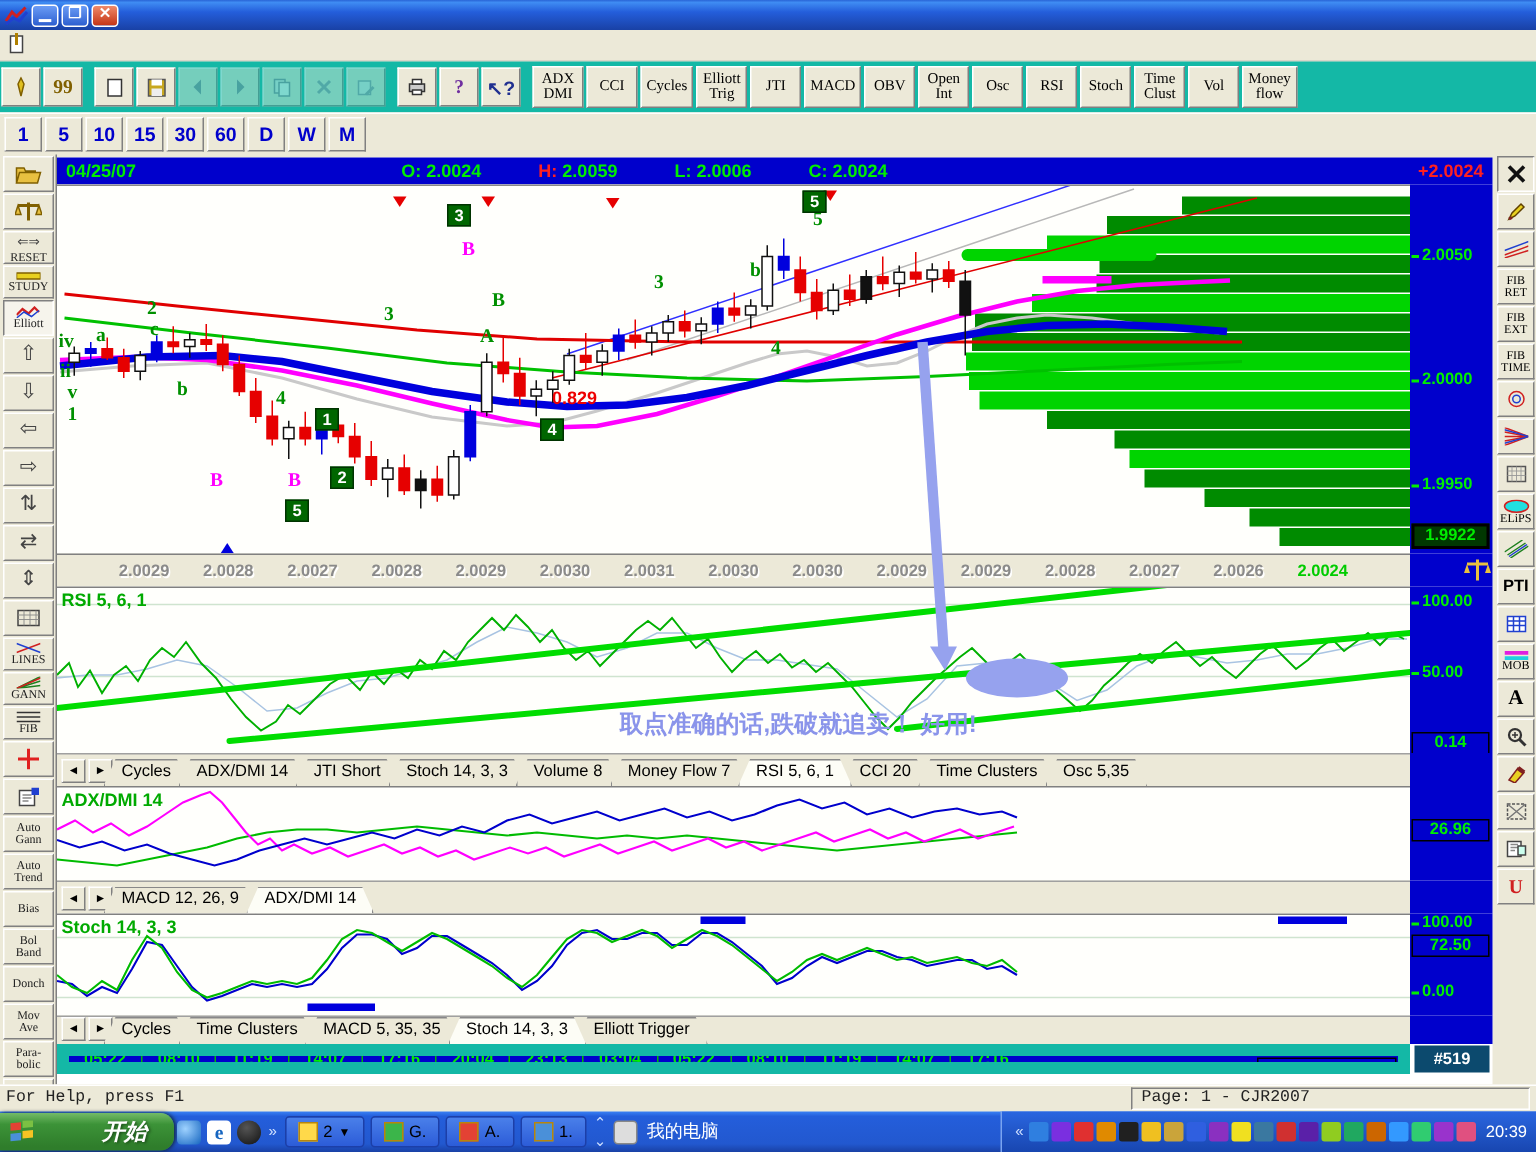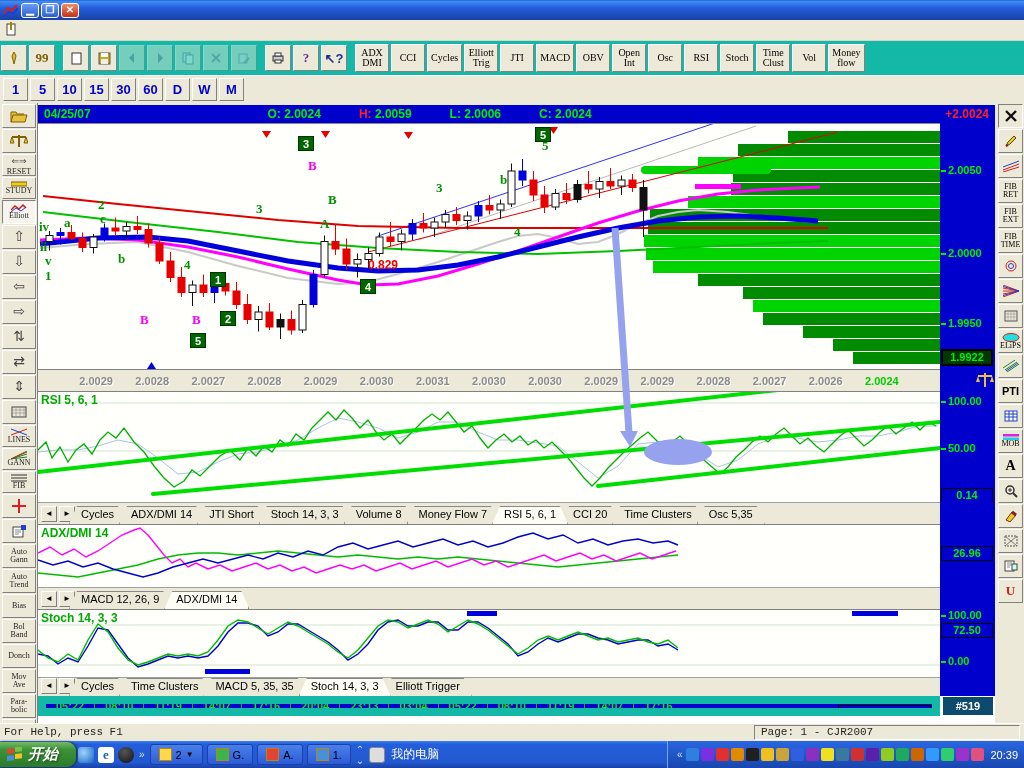--- a/index.html
+++ b/index.html
@@ -83,21 +83,21 @@
   #annotation-text { position:absolute; left:375px; top:368px; width:390px; color:#8a94ea; font-size:16px; font-weight:bold; z-index:41; pointer-events:none; }
   
   #statusbar { position:absolute; left:0; top:723px; width:1024px; height:18px; background:#ece9d8; border-top:1px solid #fff; font-size:11px; color:#222; }
   #statusbar .help { position:absolute; left:4px; top:2px; font-family:"Liberation Mono",monospace; font-size:11px; }
   #pagefield { position:absolute; right:4px; top:1px; width:266px; height:15px; border:1px solid; border-color:#808080 #fff #fff #808080;
     font-size:11px; padding-left:6px; font-family:"Liberation Mono",monospace; }
   #taskbar { position:absolute; left:0; top:741px; width:1024px; height:27px;
     background:linear-gradient(180deg,#3a81f3 0%,#245edb 12%,#2258cf 80%,#1941a5 100%); display:flex; align-items:center; color:#fff; }
   #startbtn { height:25px; margin:1px 0; padding:0 18px 0 6px; border-radius:0 9px 9px 0;
     background:linear-gradient(180deg,#74bb68 0%,#3c9338 30%,#2f7d2b 90%); display:flex; align-items:center;
-    font-size:15px; font-weight:bold; font-style:italic; color:#fff; text-shadow:1px 1px 2px #1a4a18; box-shadow:1px 0 3px #123; }
+    font-size:15px; font-weight:bold; font-style:italic; color:#fff; text-shadow:1px 1px 2px #1a4a18; box-shadow:1px 0 3px #123;gap:40px; }
   .qlico { width:16px; height:16px; border-radius:3px; margin:0 2px; display:inline-block; }
   .taskbtn { height:21px; margin:0 2px; padding:0 8px; background:linear-gradient(180deg,#4a80ea,#2c5cd8); border:1px solid #1c3fa8;
     border-radius:3px; font-size:11px; display:flex; align-items:center; gap:4px; }
   .taskbtn .mini { width:13px; height:13px; background:#ffd94a; border:1px solid #b8860b; display:inline-block; }
   .chev { color:#cfe0ff; font-size:10px; padding:0 3px; }
   #tray { margin-left:auto; height:27px; display:flex; align-items:center; padding:0 6px;
     background:linear-gradient(180deg,#2a66e0,#1846b0); border-left:1px solid #7aa4f0; }
   .tray-ico { width:13px; height:13px; border-radius:2px; margin:0 1px; display:inline-block; }
   #clock { font-size:11px; margin-left:5px; }
   svg { display:block; }
@@ -604,20 +604,21 @@
       </span>
     <span id="timebox">04/25/07 - 22:52</span>
   </div>
   <div id="barcount">#519</div>
 
   <svg id="overlay">
     <line x1="577" y1="123" x2="591" y2="328" stroke="#96a2ee" stroke-width="7"></line>
     <polygon points="582,326 600,326 592,342" fill="#96a2ee"></polygon>
     <ellipse cx="640" cy="347" rx="34" ry="13" fill="#96a2ee"></ellipse>
   </svg>
+  <div id="annotation-text">取点准确的话,跌破就追卖！ 好用!</div>
 </div>
 
 <div id="right-toolbar">
   <button class="rbtn pressed"><svg width="14" height="14" viewBox="0 0 14 14">
         <path d="M2 2 L12 12 M12 2 L2 12" stroke="#111" stroke-width="2.4"></path>
       </svg></button>
   <button class="rbtn"><svg width="14" height="14" viewBox="0 0 14 14">
         <path d="M2 12 L4 8 L10 2 L12 4 L6 10 Z" fill="#e8d020" stroke="#604000"></path>
         <path d="M2 12 L4 11" stroke="#802020" stroke-width="2"></path>
       </svg></button>

